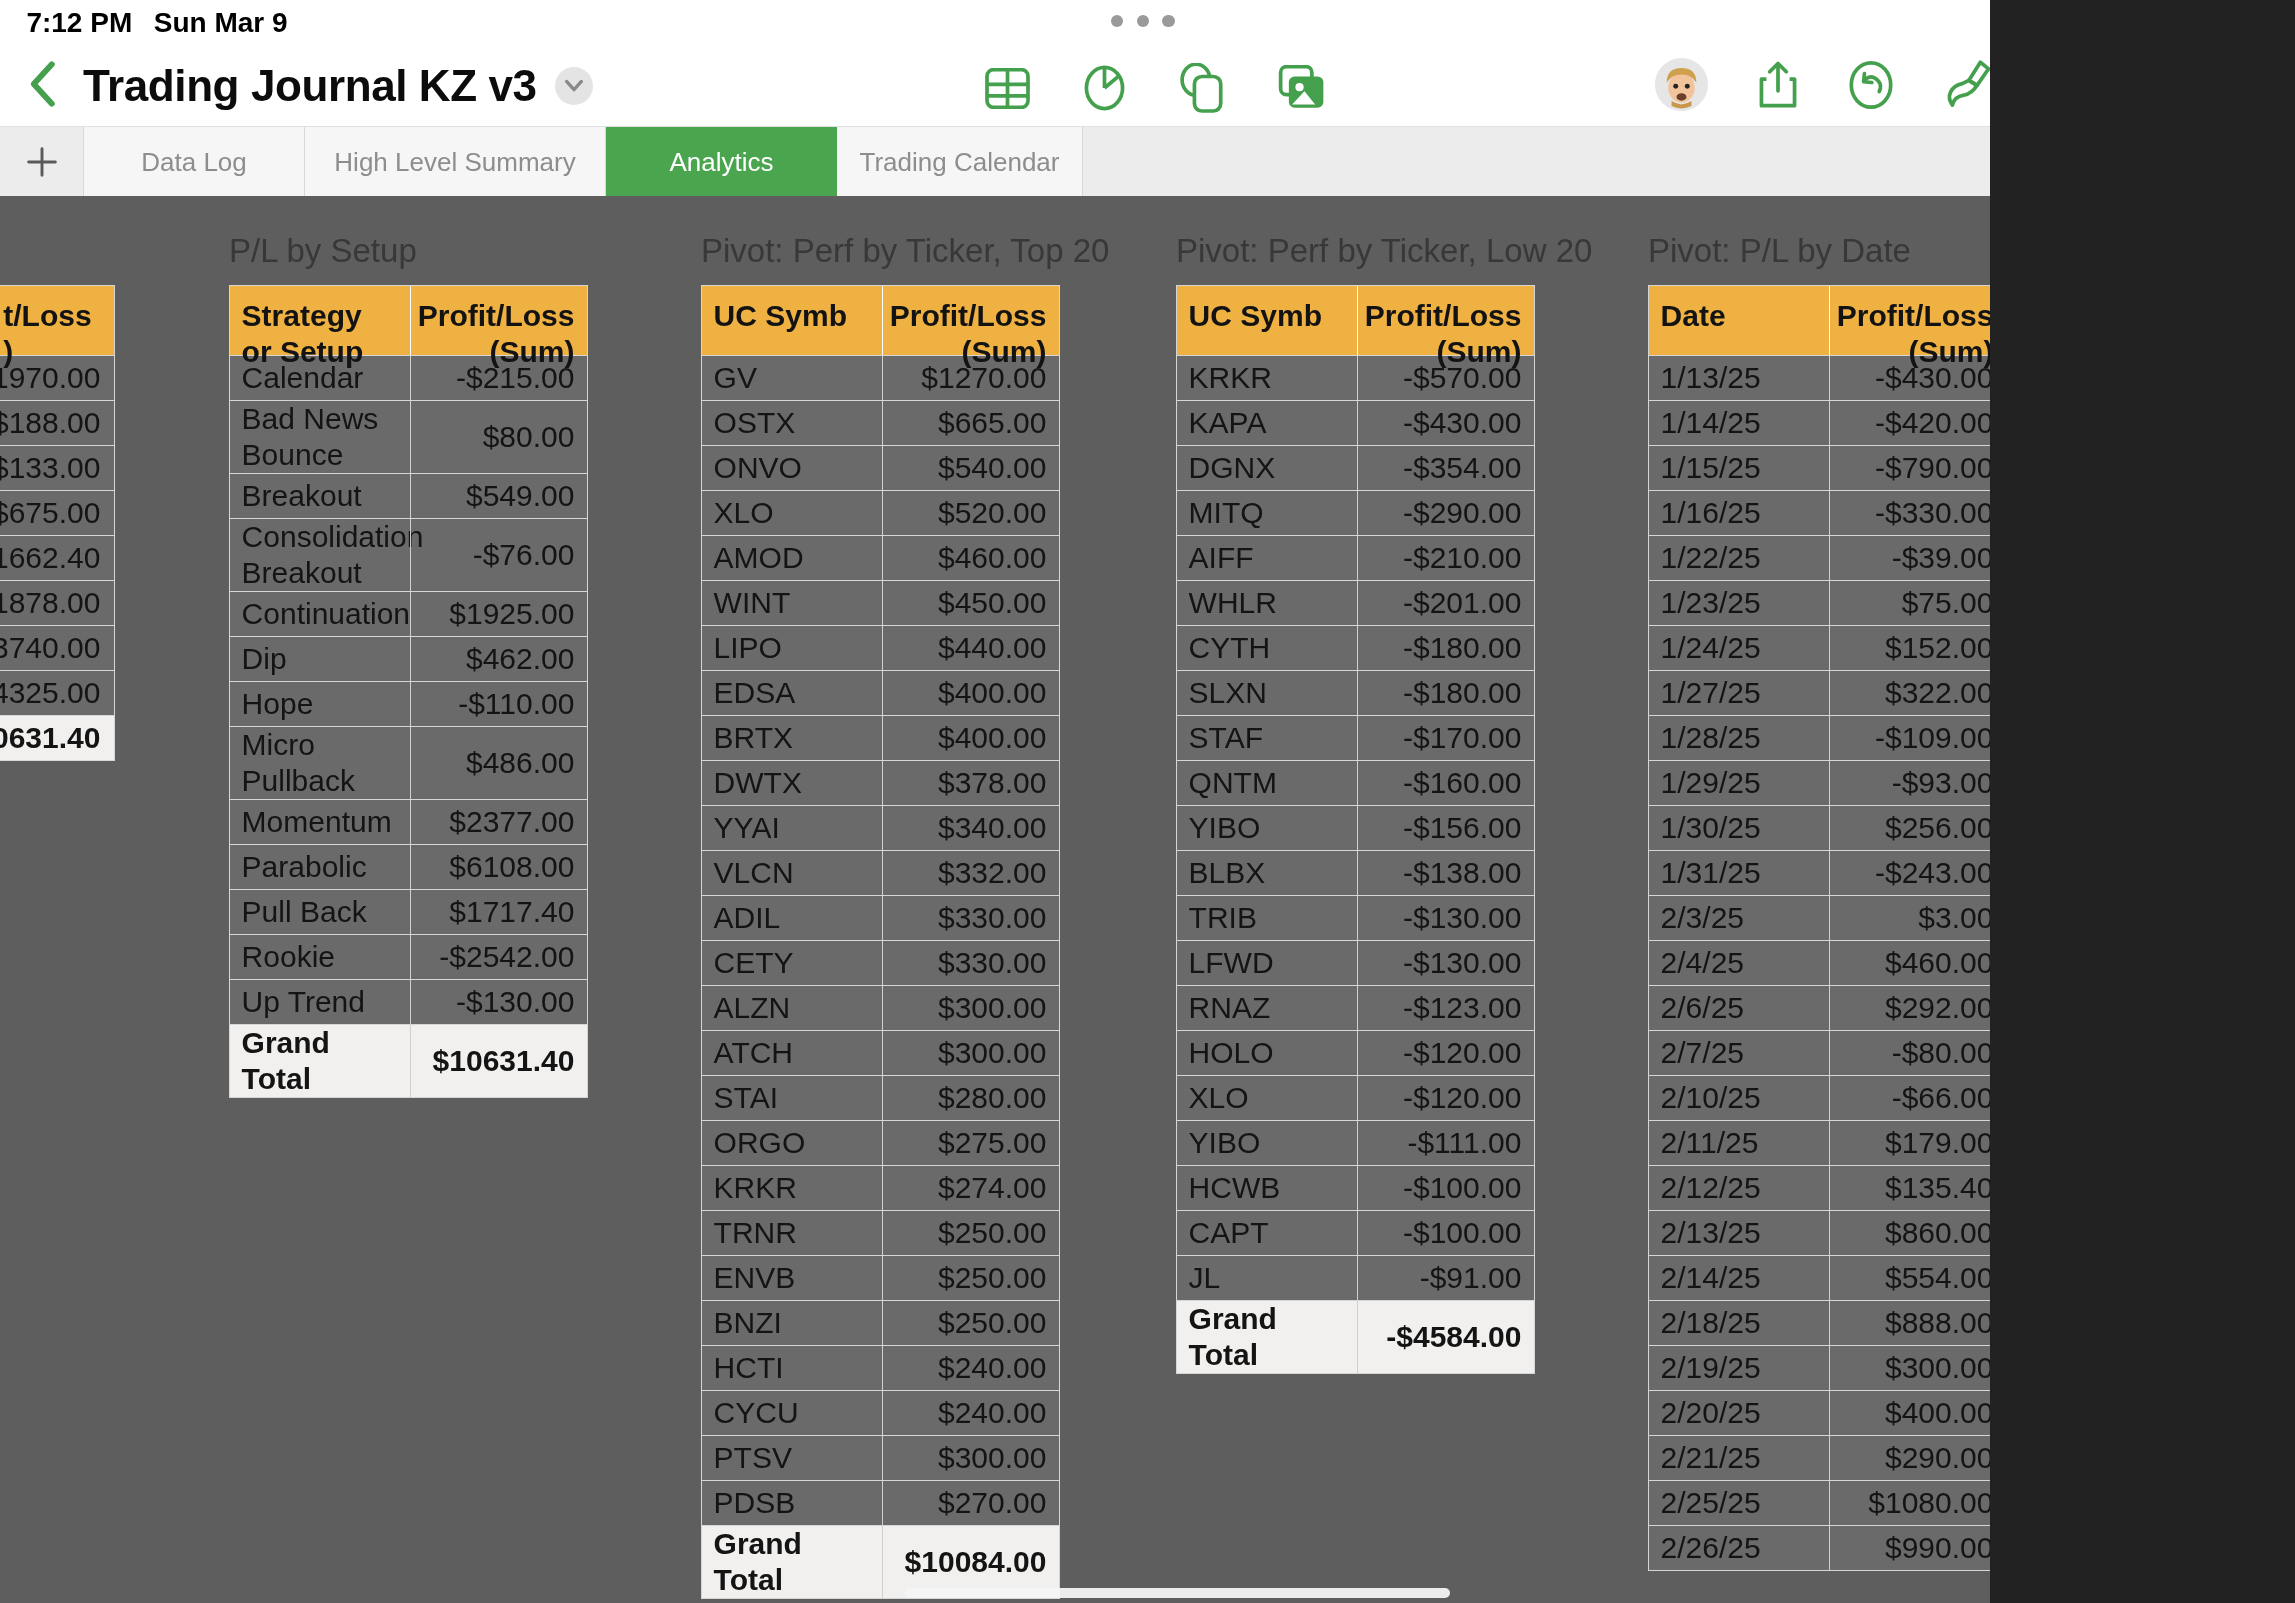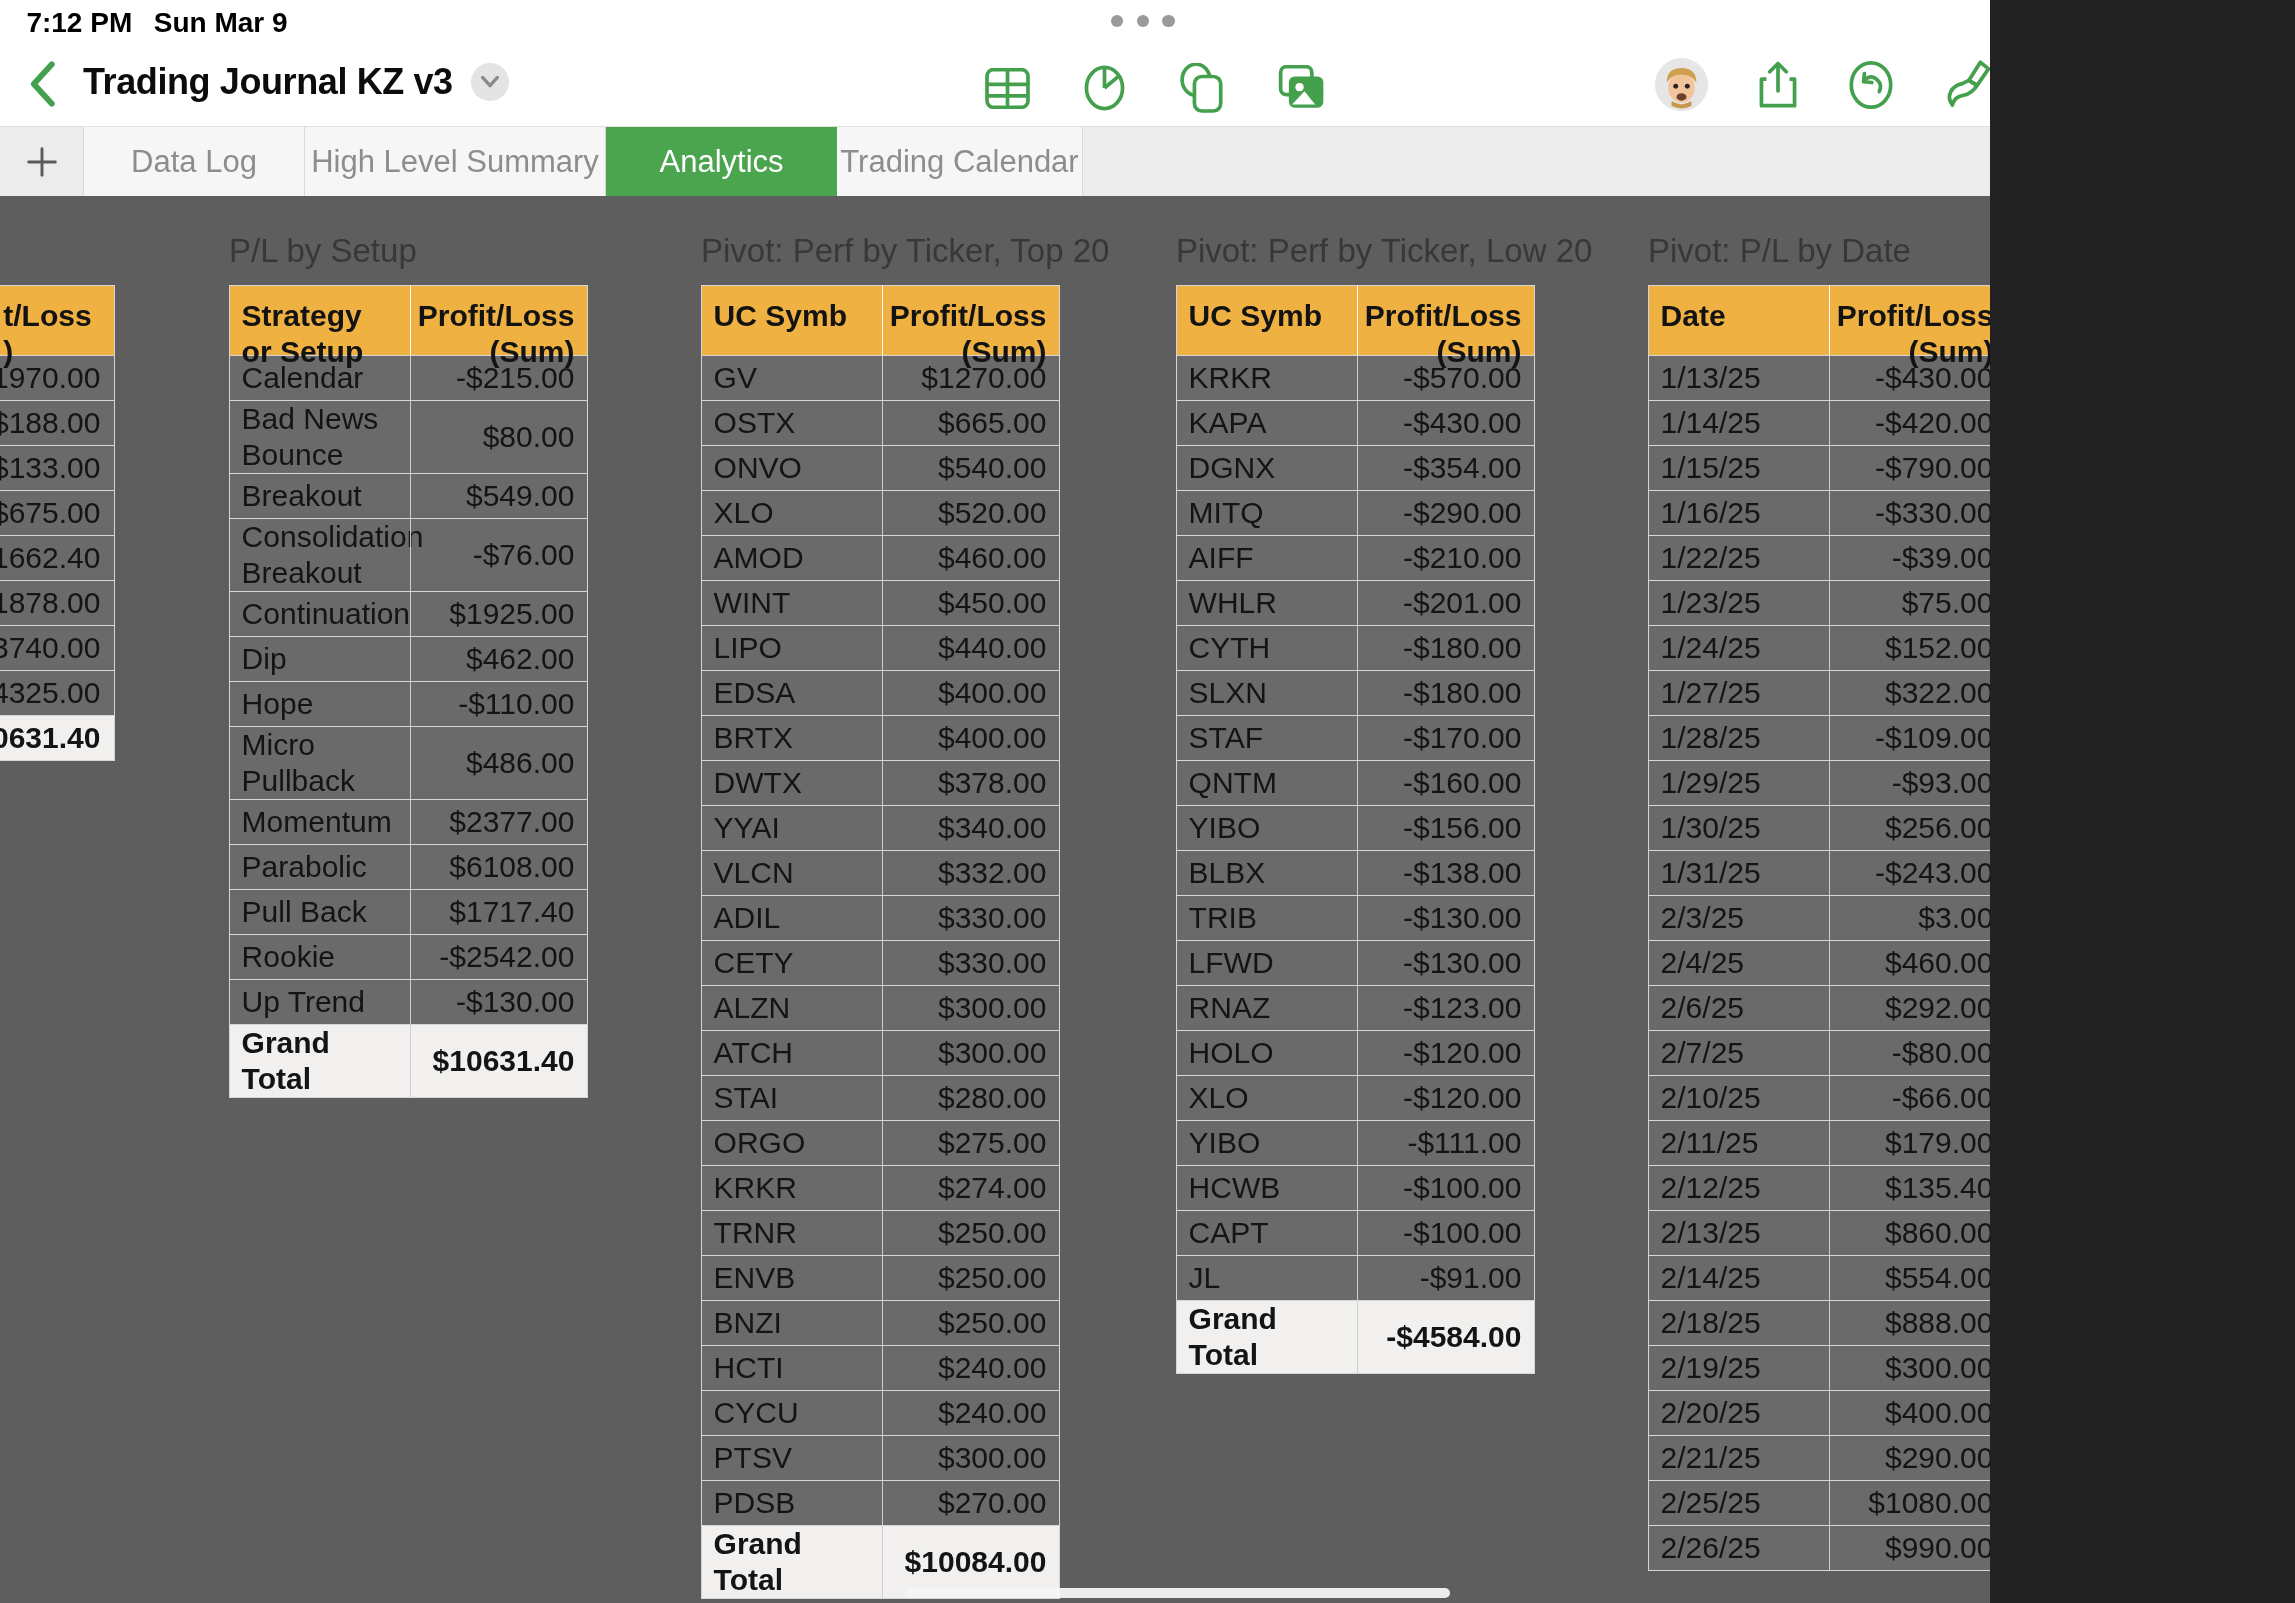--- a/index.html
+++ b/index.html
@@ -20,31 +20,31 @@
   .statusbar{position:absolute;left:0;top:0;width:2295px;height:43px;background:#fff;}
   .sb-left{position:absolute;left:26.4px;top:6.6px;display:flex;gap:21.5px;font-size:28px;font-weight:600;color:#000;}
   .sb-dots{position:absolute;left:1111px;top:15px;display:flex;gap:13.2px;}
   .sb-dots i{width:12.4px;height:12.4px;border-radius:50%;background:#9a9a9a;}
   .sb-right{position:absolute;right:25px;top:5px;display:flex;align-items:center;gap:11.6px;font-size:28px;font-weight:600;color:#000;}
 
   
   .toolbar{position:absolute;left:0;top:43px;width:2295px;height:83px;background:#fff;}
   .tb-back{position:absolute;left:25px;top:18px;width:33px;height:46px;cursor:pointer;}
   .tb-title-wrap{position:absolute;left:83px;top:18px;display:flex;align-items:center;gap:18px;}
-  .tb-title{font-size:36px;font-weight:700;color:#0c0c0c;letter-spacing:-0.4px;}
+  .tb-title{font-size:44px;font-weight:700;color:#0c0c0c;letter-spacing:-0.4px;}
   .tb-badge{width:38px;height:38px;border-radius:50%;background:#e4e4e4;display:flex;align-items:center;justify-content:center;}
   .tb-center{position:absolute;left:985px;top:20px;width:342px;display:flex;justify-content:space-between;align-items:center;}
   .tb-right{position:absolute;right:18px;top:15px;display:flex;align-items:center;gap:50px;}
   .icon-btn{display:flex;align-items:center;justify-content:center;cursor:pointer;}
   .avatar{width:53px;height:53px;border-radius:50%;background:#e9e9e9;overflow:hidden;display:flex;align-items:center;justify-content:center;}
 
   
   .tabbar{position:absolute;left:0;top:126px;width:2295px;height:70px;background:#ececec;border-top:0.8px solid #e0e0e0;display:flex;}
   .tab-plus{width:84px;height:70px;display:flex;align-items:center;justify-content:center;border-right:0.8px solid #d8d8d8;color:#5a5a5a;}
-  .tab{height:70px;display:flex;align-items:center;justify-content:center;font-size:31px;color:var(--tabgray);background:#f6f6f6;border-right:0.8px solid #d8d8d8;text-align:center;}
+  .tab{height:70px;display:flex;align-items:center;justify-content:center;font-size:26px;color:var(--tabgray);background:#f6f6f6;border-right:0.8px solid #d8d8d8;text-align:center;}
   .tab.active{background:#4aa54e;color:#fff;border-right:none;}
 
   
   .canvas{position:absolute;left:0;top:196px;width:2295px;height:1407px;background:var(--canvas);}
 
   .tblock{position:absolute;}
   .ttitle{font-size:33px;color:#383838;font-weight:500;margin-bottom:15px;height:38px;white-space:nowrap;}
   .ptable{width:359px;border:1.7px solid var(--grid);background:var(--cell);}
   .ptable.tw1{width:115px;border-left:none;}
   .trow{display:flex;border-top:1.7px solid var(--grid);}

